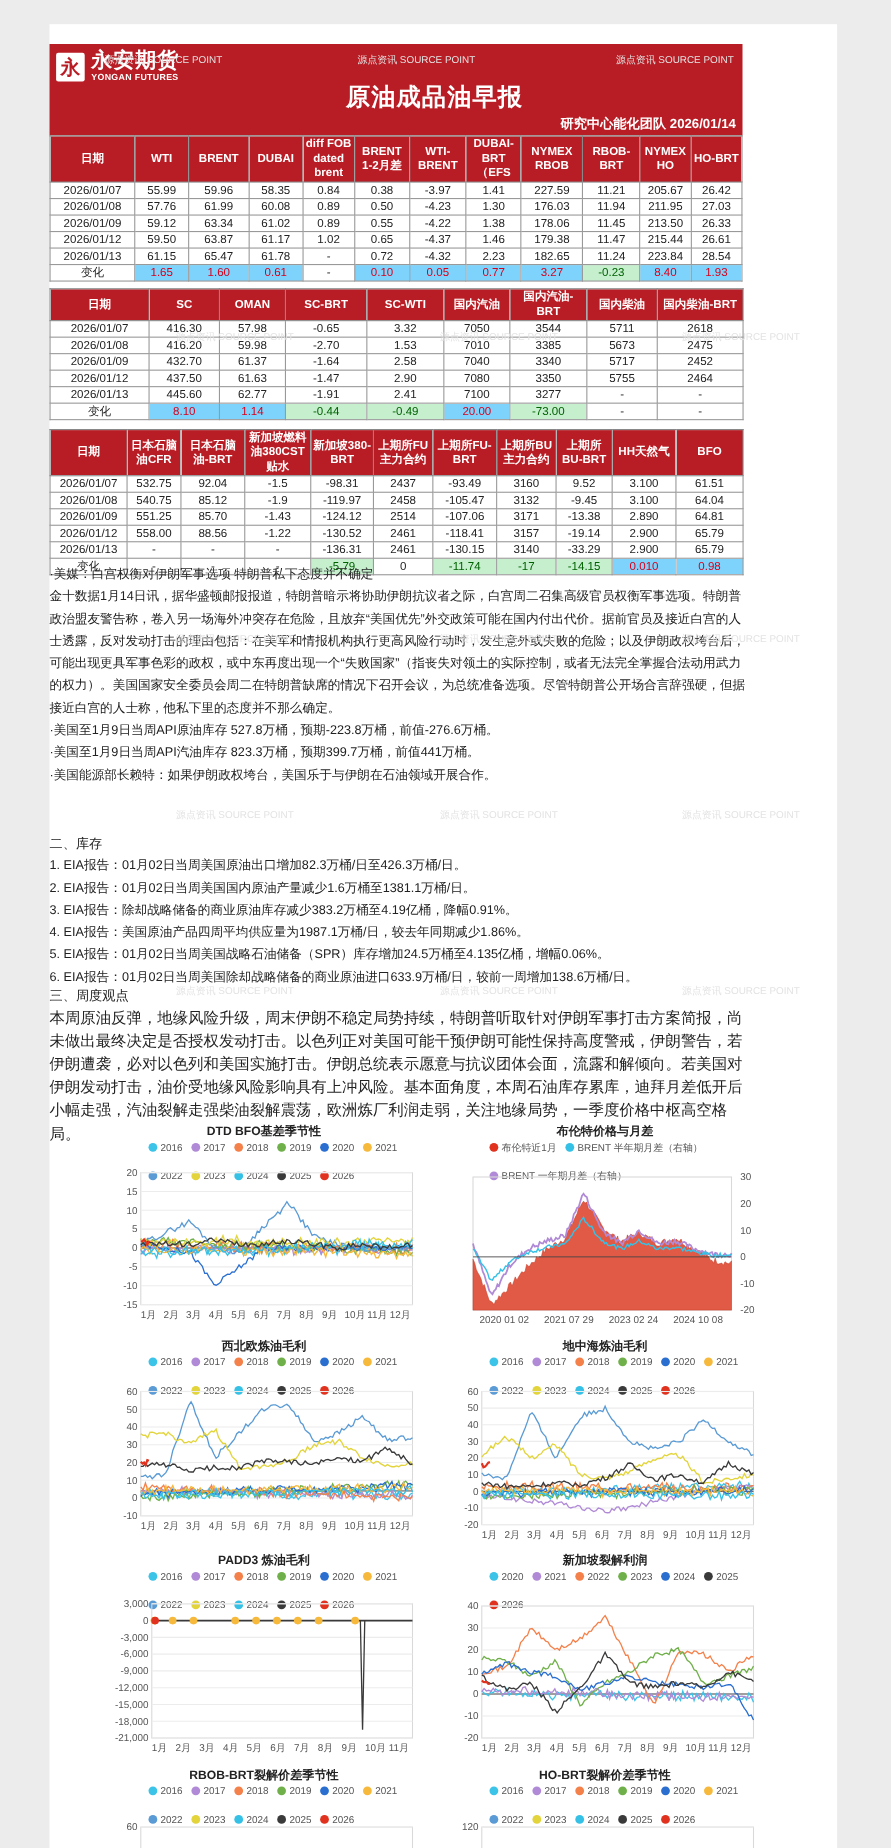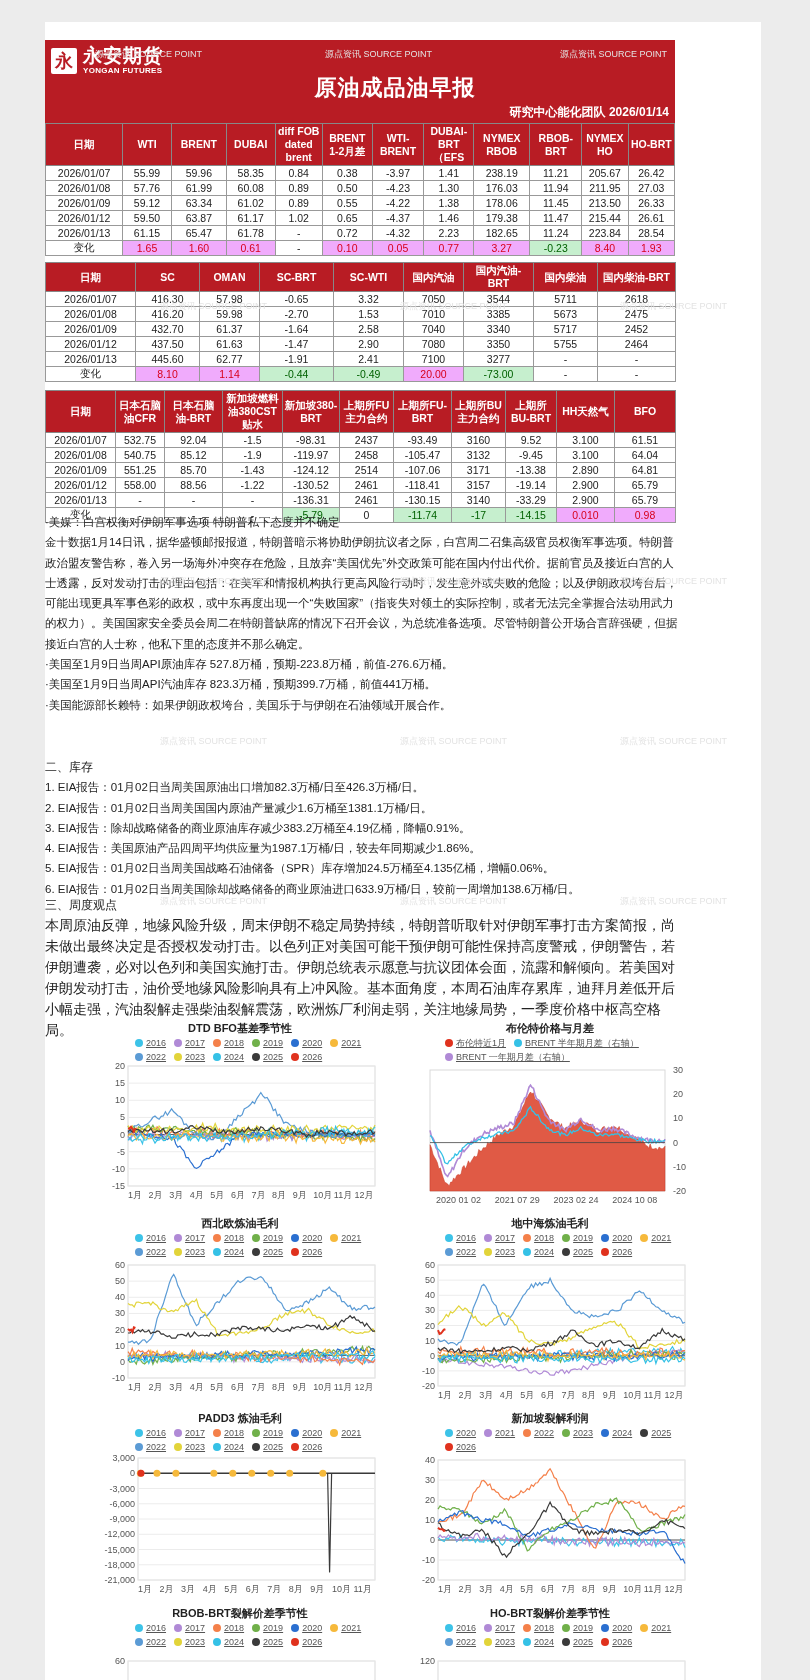--- a/index.html
+++ b/index.html
@@ -10,29 +10,29 @@
   .logo { position: absolute; left: 6px; top: 6px; display: flex; align-items: center; }
   .logo-mark { width: 26px; height: 26px; background: #fff; color: #b81c24; font-weight: bold; font-size: 18px; display: flex; align-items: center; justify-content: center; border-radius: 2px; }
   .logo-text { margin-left: 6px; }
   .logo-cn { font-size: 19px; font-weight: bold; letter-spacing: 1px; line-height: 20px; }
   .logo-en { font-size: 8px; font-weight: bold; letter-spacing: 0.3px; }
   .title { position: absolute; left: 0; right: 0; top: 33px; text-align: center; font-size: 22px; font-weight: bold; letter-spacing: 1px; padding-left: 70px; }
   .subtitle { position: absolute; right: 6px; top: 64px; font-size: 12px; font-weight: bold; }
   table.dt { position: absolute; left: 45px; border-collapse: collapse; font-size: 10.5px; table-layout: fixed; }
   table.dt th { background: #b81c24; color: #fff; font-weight: bold; border: 1px solid #888; padding: 1px 1px; line-height: 13px; text-align: center; overflow: hidden; white-space: normal; }
   table.dt td { border: 1px solid #999; text-align: center; height: 15px; padding: 0 1px; white-space: nowrap; overflow: hidden; }
-  td.up { background: #f0abfc; color: #d7001b; }
+  td.up { background: #7dd3fc; color: #d7001b; }
   td.down { background: #c6efce; color: #006100; }
   .sec { position: absolute; left: 45px; width: 640px; font-size: 11.5px; line-height: 20.3px; color: #222; }
   .sec p { margin: 0; }
   .sec .h { font-size: 12px; }
   .view { font-size: 14px; line-height: 21px; }
   .chart { position: absolute; width: 300px; height: 190px; }
   .chart .ct { text-align: center; font-size: 11px; font-weight: bold; margin-top: 3px; }
-  .legend { font-size: 9px; color: #555; display: flex; flex-wrap: wrap; padding: 0 20px 0 45px; row-gap: 0px; text-decoration: underline; }
+  .legend { font-size: 9px; color: #555; display: flex; flex-wrap: wrap; padding: 0 20px 0 45px; row-gap: 12px; }
   .legend span { display: inline-flex; align-items: center; margin-right: 8px; line-height: 14px; }
   .legend i { display: inline-block; width: 8px; height: 8px; border-radius: 50%; margin-right: 3px; }
   .chart svg { position: absolute; left: 0; top: 0; }
   .wm { position: absolute; color: #e3e3e3; font-size: 9px; pointer-events: none; }
 </style>
 </head>
 <body>
 
 <div class="page"></div>
 
@@ -80,21 +80,21 @@
       </tr>
       <tr>
         <td>2026/01/07</td>
         <td>55.99</td>
         <td>59.96</td>
         <td>58.35</td>
         <td>0.84</td>
         <td>0.38</td>
         <td>-3.97</td>
         <td>1.41</td>
-        <td>238.19</td>
+        <td>227.59</td>
         <td>11.21</td>
         <td>205.67</td>
         <td>26.42</td>
       </tr>
       <tr>
         <td>2026/01/08</td>
         <td>57.76</td>
         <td>61.99</td>
         <td>60.08</td>
         <td>0.89</td>

